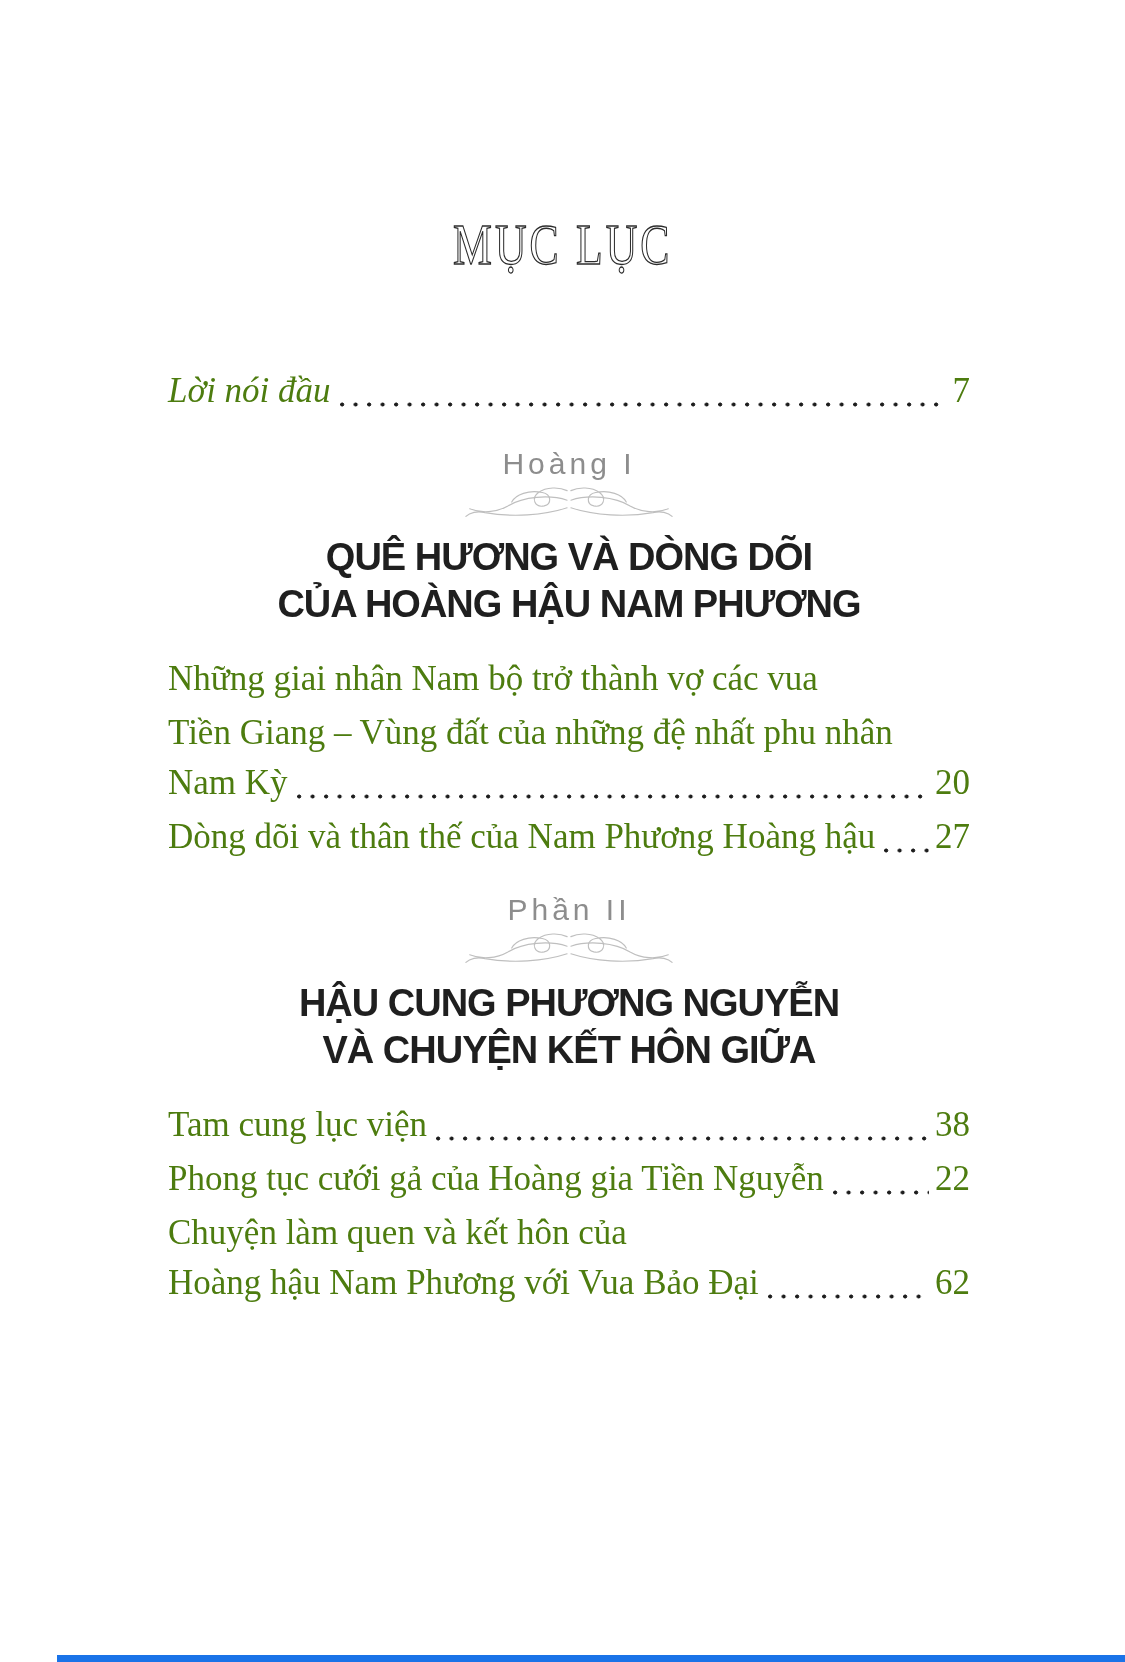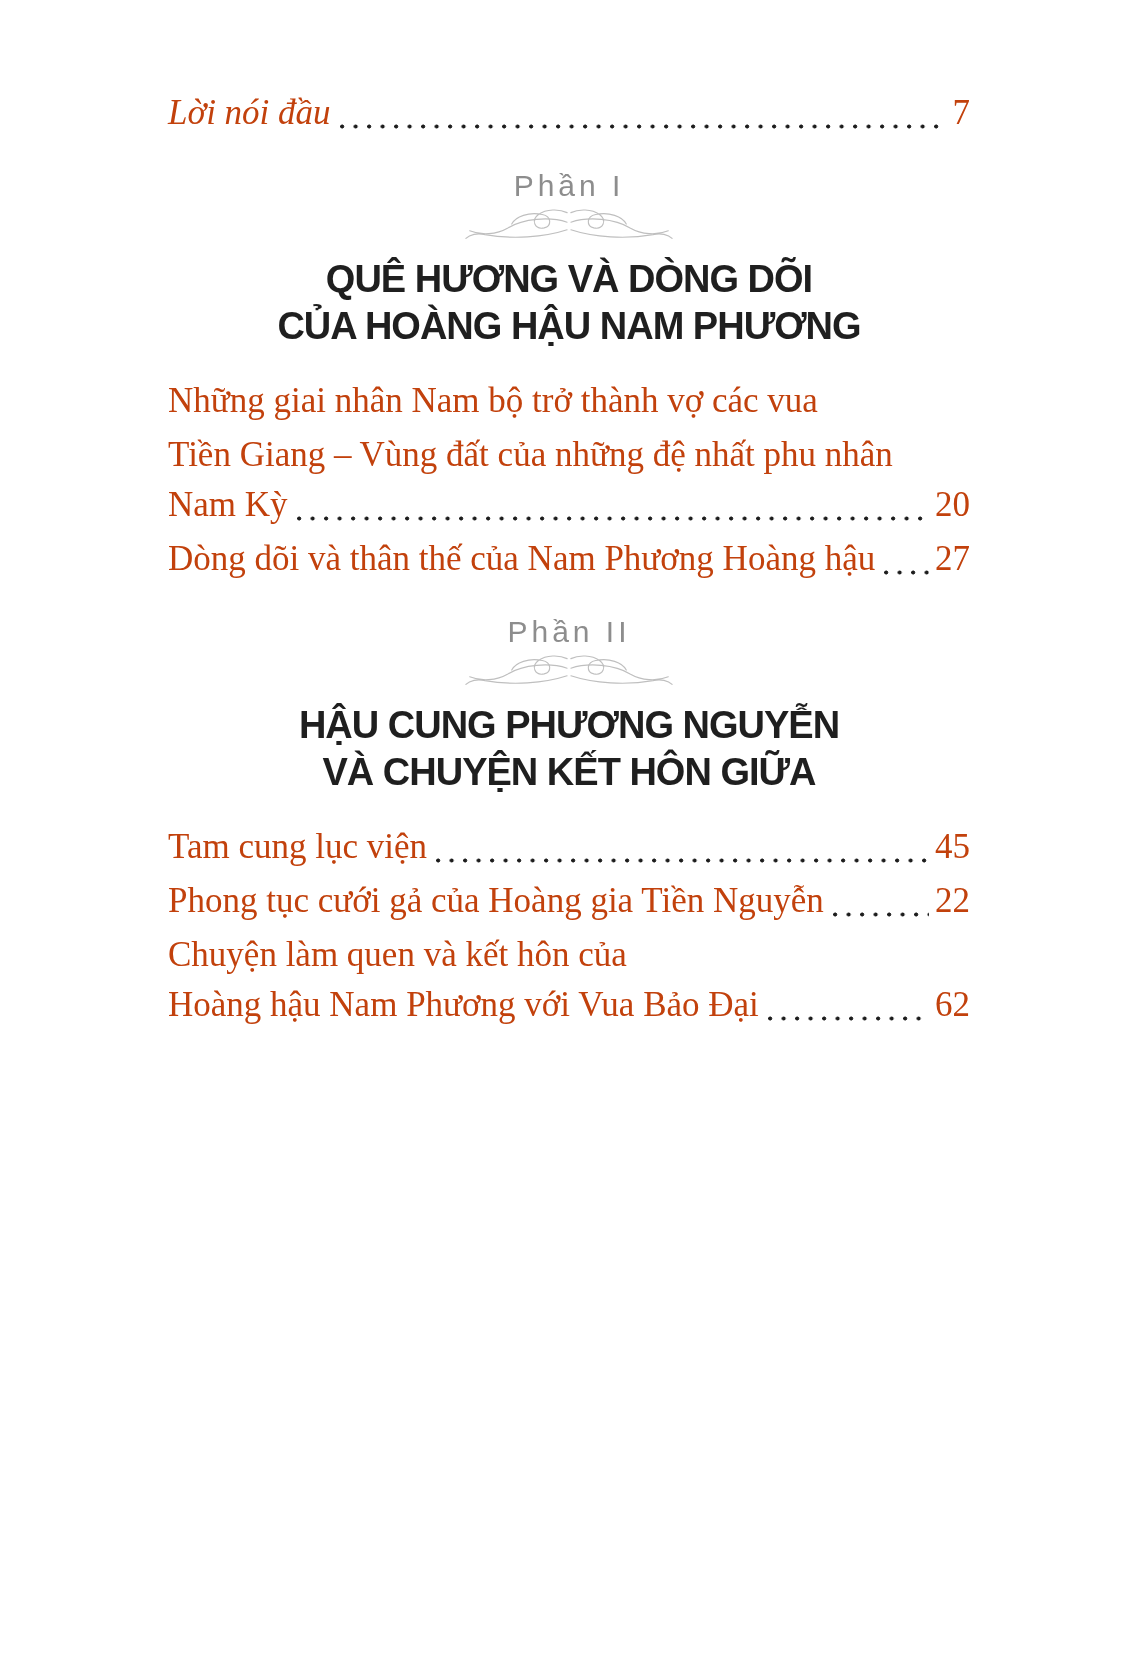--- a/index.html
+++ b/index.html
@@ -20,21 +20,21 @@
   @supports (-webkit-text-stroke: 1px #000){
     .title .title-text{color:#ffffff;-webkit-text-stroke:1.3px #2c2c2c;}
   }
 
   
   .content{padding:0 155px 0 168px;}
 
   
   .entry{margin-bottom:4px;}
   .entry-line,.entry-row{
-    font-size:35px;line-height:50px;color:#c2410c;text-align:left;
+    font-size:35px;line-height:50px;color:#4d7c0f;text-align:left;
   }
   .entry-row{display:flex;}
   .entry-text{flex:0 0 auto;white-space:nowrap;}
   .entry.italic .entry-text{font-style:italic;}
   .leader{
     flex:1 1 auto;align-self:flex-end;height:5px;margin:0 6px 9px 9px;
     background-image:radial-gradient(circle at 2.2px 2.5px,#1d1d1d 1.75px,rgba(0,0,0,0) 2.3px);
     background-size:13.5px 5px;background-repeat:repeat-x;background-position:left center;
   }
   .pagenum{flex:0 0 auto;}
@@ -56,34 +56,37 @@
   .entries{margin-top:26px;}
 
   
   .accent-bar{position:absolute;left:57px;right:0;bottom:0;height:7px;background:#1a73e8;}
 </style>
 </head>
 <body>
 
 <div class="page">
 
+  <h1 class="title">
+    <span class="title-text">MỤC LỤC</span>
+  </h1>
 
   <div class="content">
     <div id="preface-slot" class="preface">
         <div class="entry italic">
           <div class="entry-row">
             <span class="entry-text">Lời nói đầu</span>
             <span class="leader"></span>
             <span class="pagenum">7</span>
           </div>
         </div>
       </div>
     <div id="sections-slot">
   <section class="part">
-    <div class="part-label">Phần I</div>
+    <div class="part-label">Hoàng I</div>
     <div class="ornament">
       <svg viewBox="0 0 220 40" width="210" height="40" fill="none" stroke="#bfbfbf" stroke-width="1.2" stroke-linecap="round">
         <g>
           <path d="M112,6 C120,2 134,2 142,8 C150,14 146,24 136,22 C128,20 128,10 138,8 C152,5 166,10 170,18"></path>
           <path d="M112,16 C130,10 158,12 174,22 C186,29 202,30 214,25"></path>
           <path d="M112,24 C136,32 170,34 198,29 C206,27 214,29 218,33"></path>
         </g>
         <g transform="translate(220,0) scale(-1,1)">
           <path d="M112,6 C120,2 134,2 142,8 C150,14 146,24 136,22 C128,20 128,10 138,8 C152,5 166,10 170,18"></path>
           <path d="M112,16 C130,10 158,12 174,22 C186,29 202,30 214,25"></path>
@@ -135,21 +138,21 @@
     </div>
     <h2 class="section-heading">
             <div>HẬU CUNG PHƯƠNG NGUYỄN</div>
             <div>VÀ CHUYỆN KẾT HÔN GIỮA</div>
           </h2>
     <div class="entries">
             <div class="entry">
               <div class="entry-row">
                 <span class="entry-text">Tam cung lục viện</span>
                 <span class="leader"></span>
-                <span class="pagenum">45</span>
+                <span class="pagenum">38</span>
               </div>
             </div>
             <div class="entry">
               <div class="entry-row">
                 <span class="entry-text">Phong tục cưới gả của Hoàng gia Tiền Nguyễn</span>
                 <span class="leader"></span>
                 <span class="pagenum">22</span>
               </div>
             </div>
             <div class="entry">

